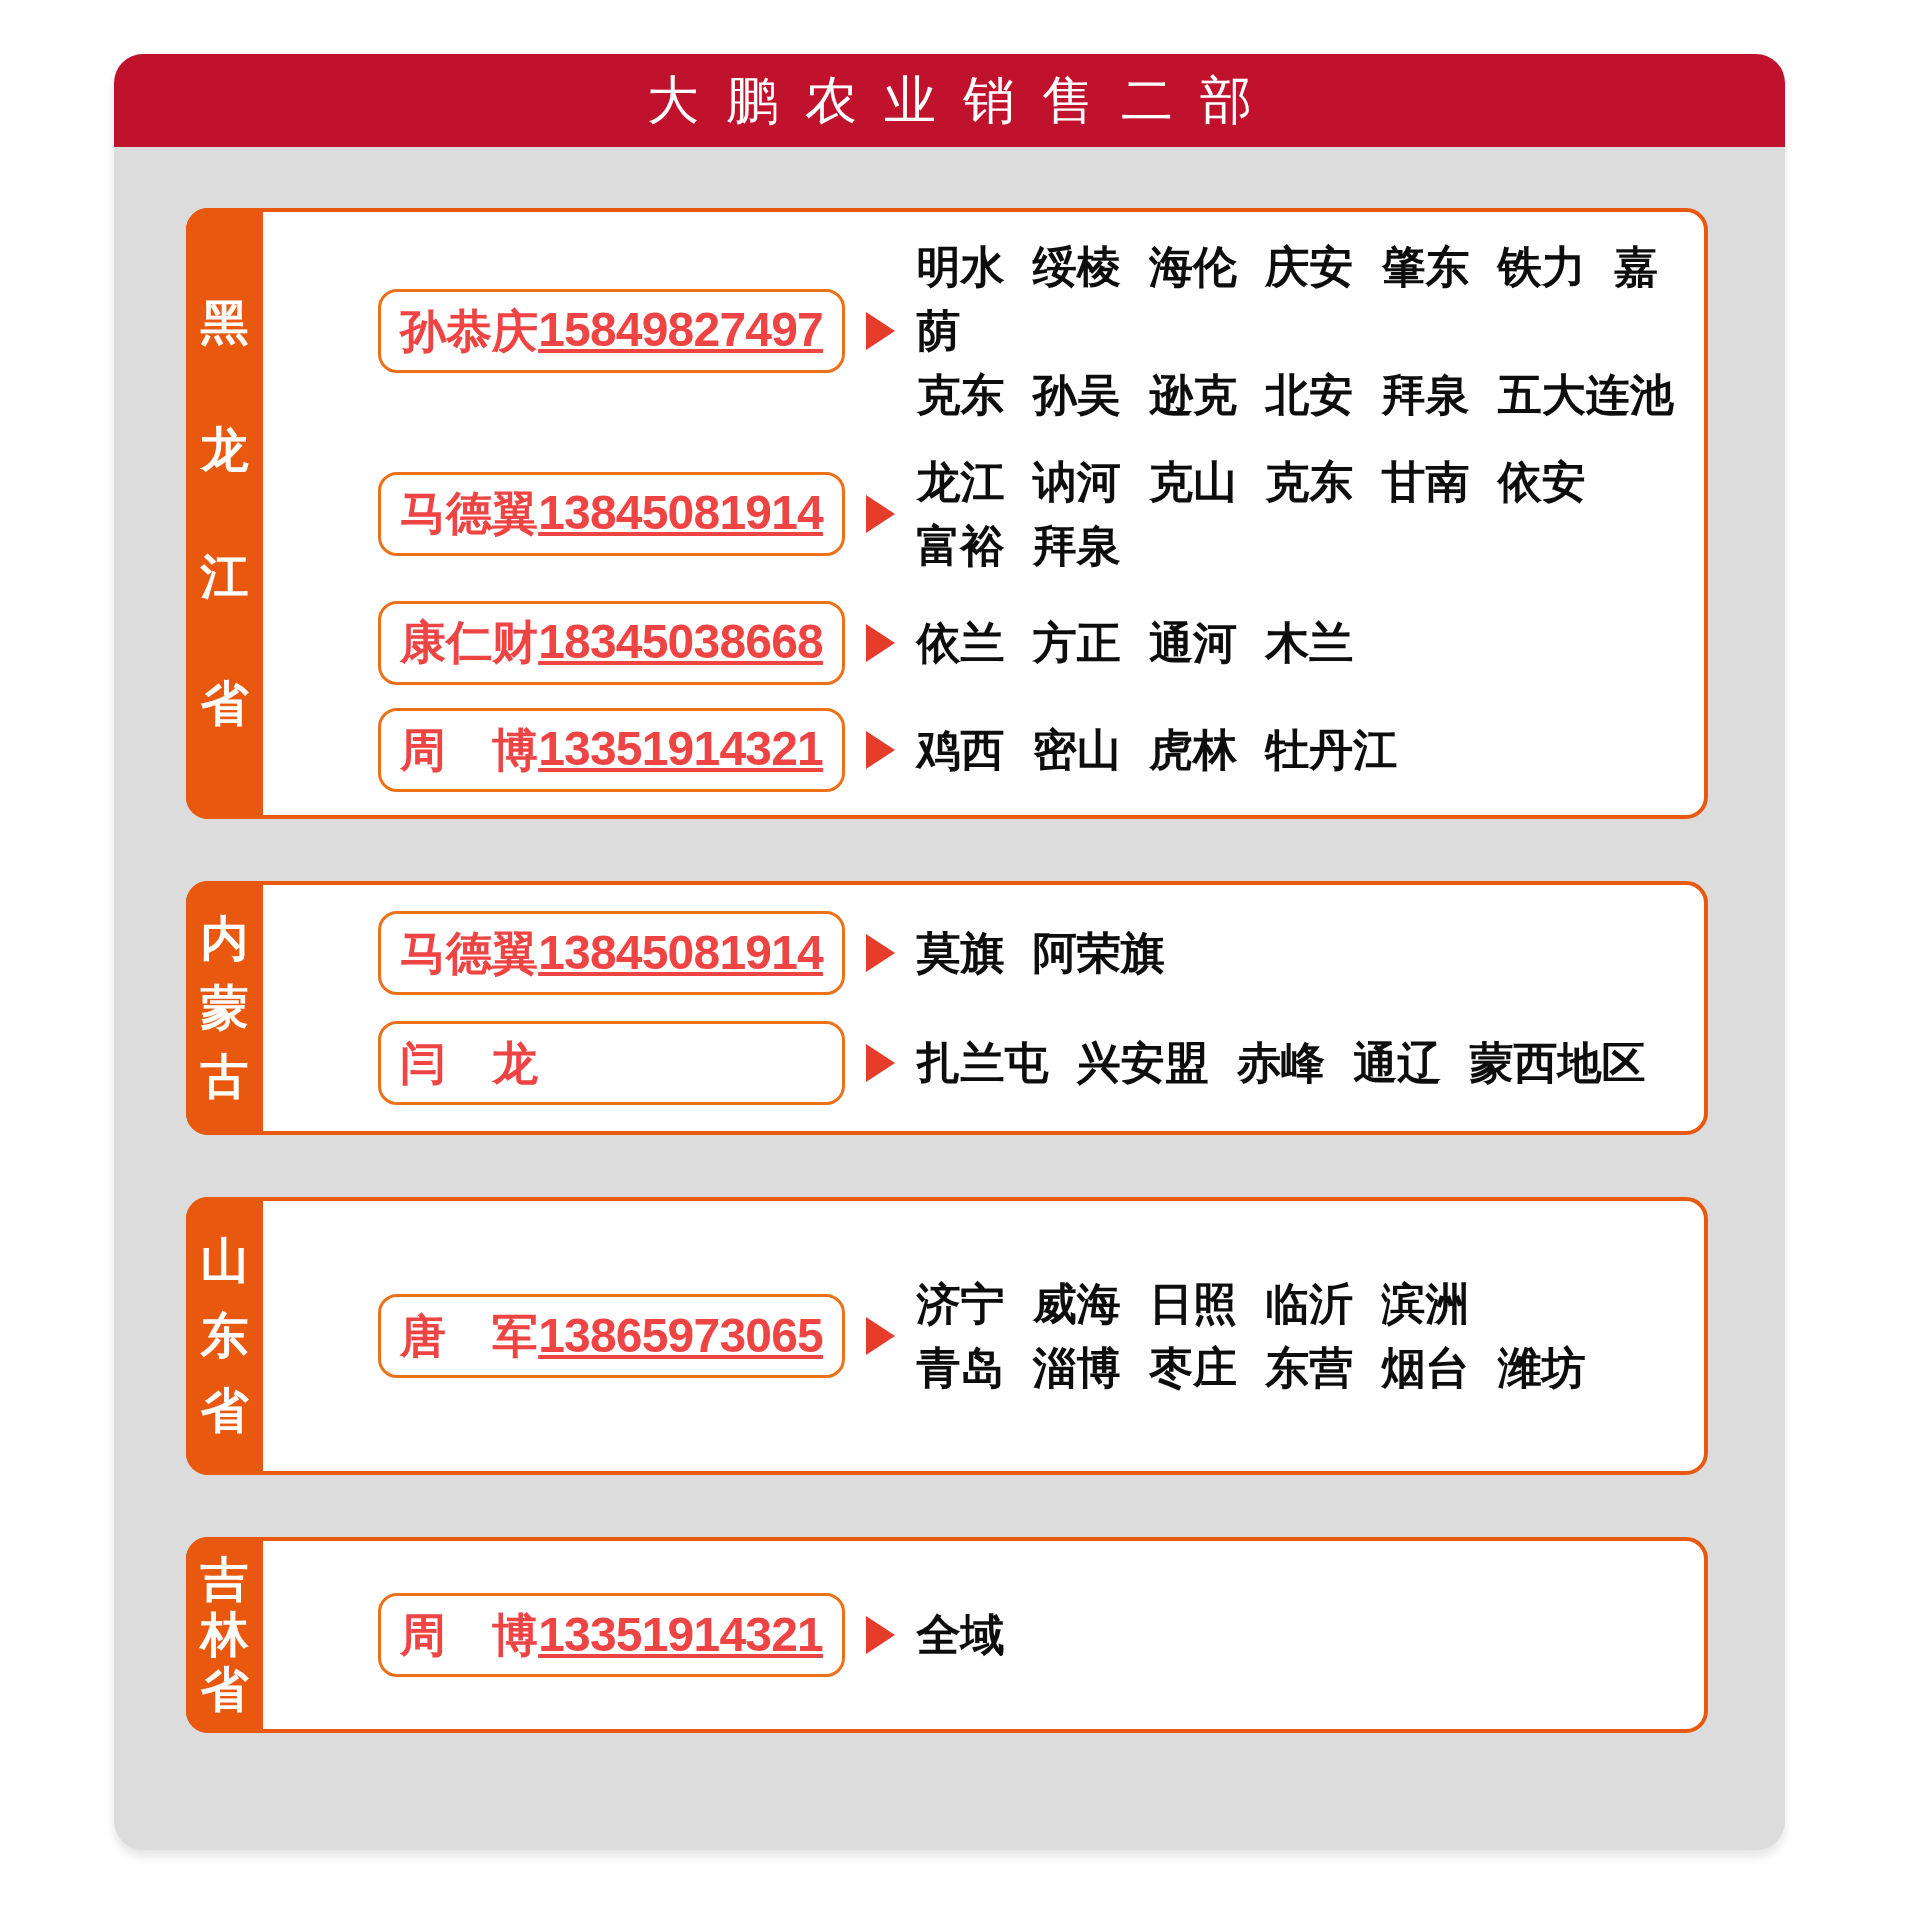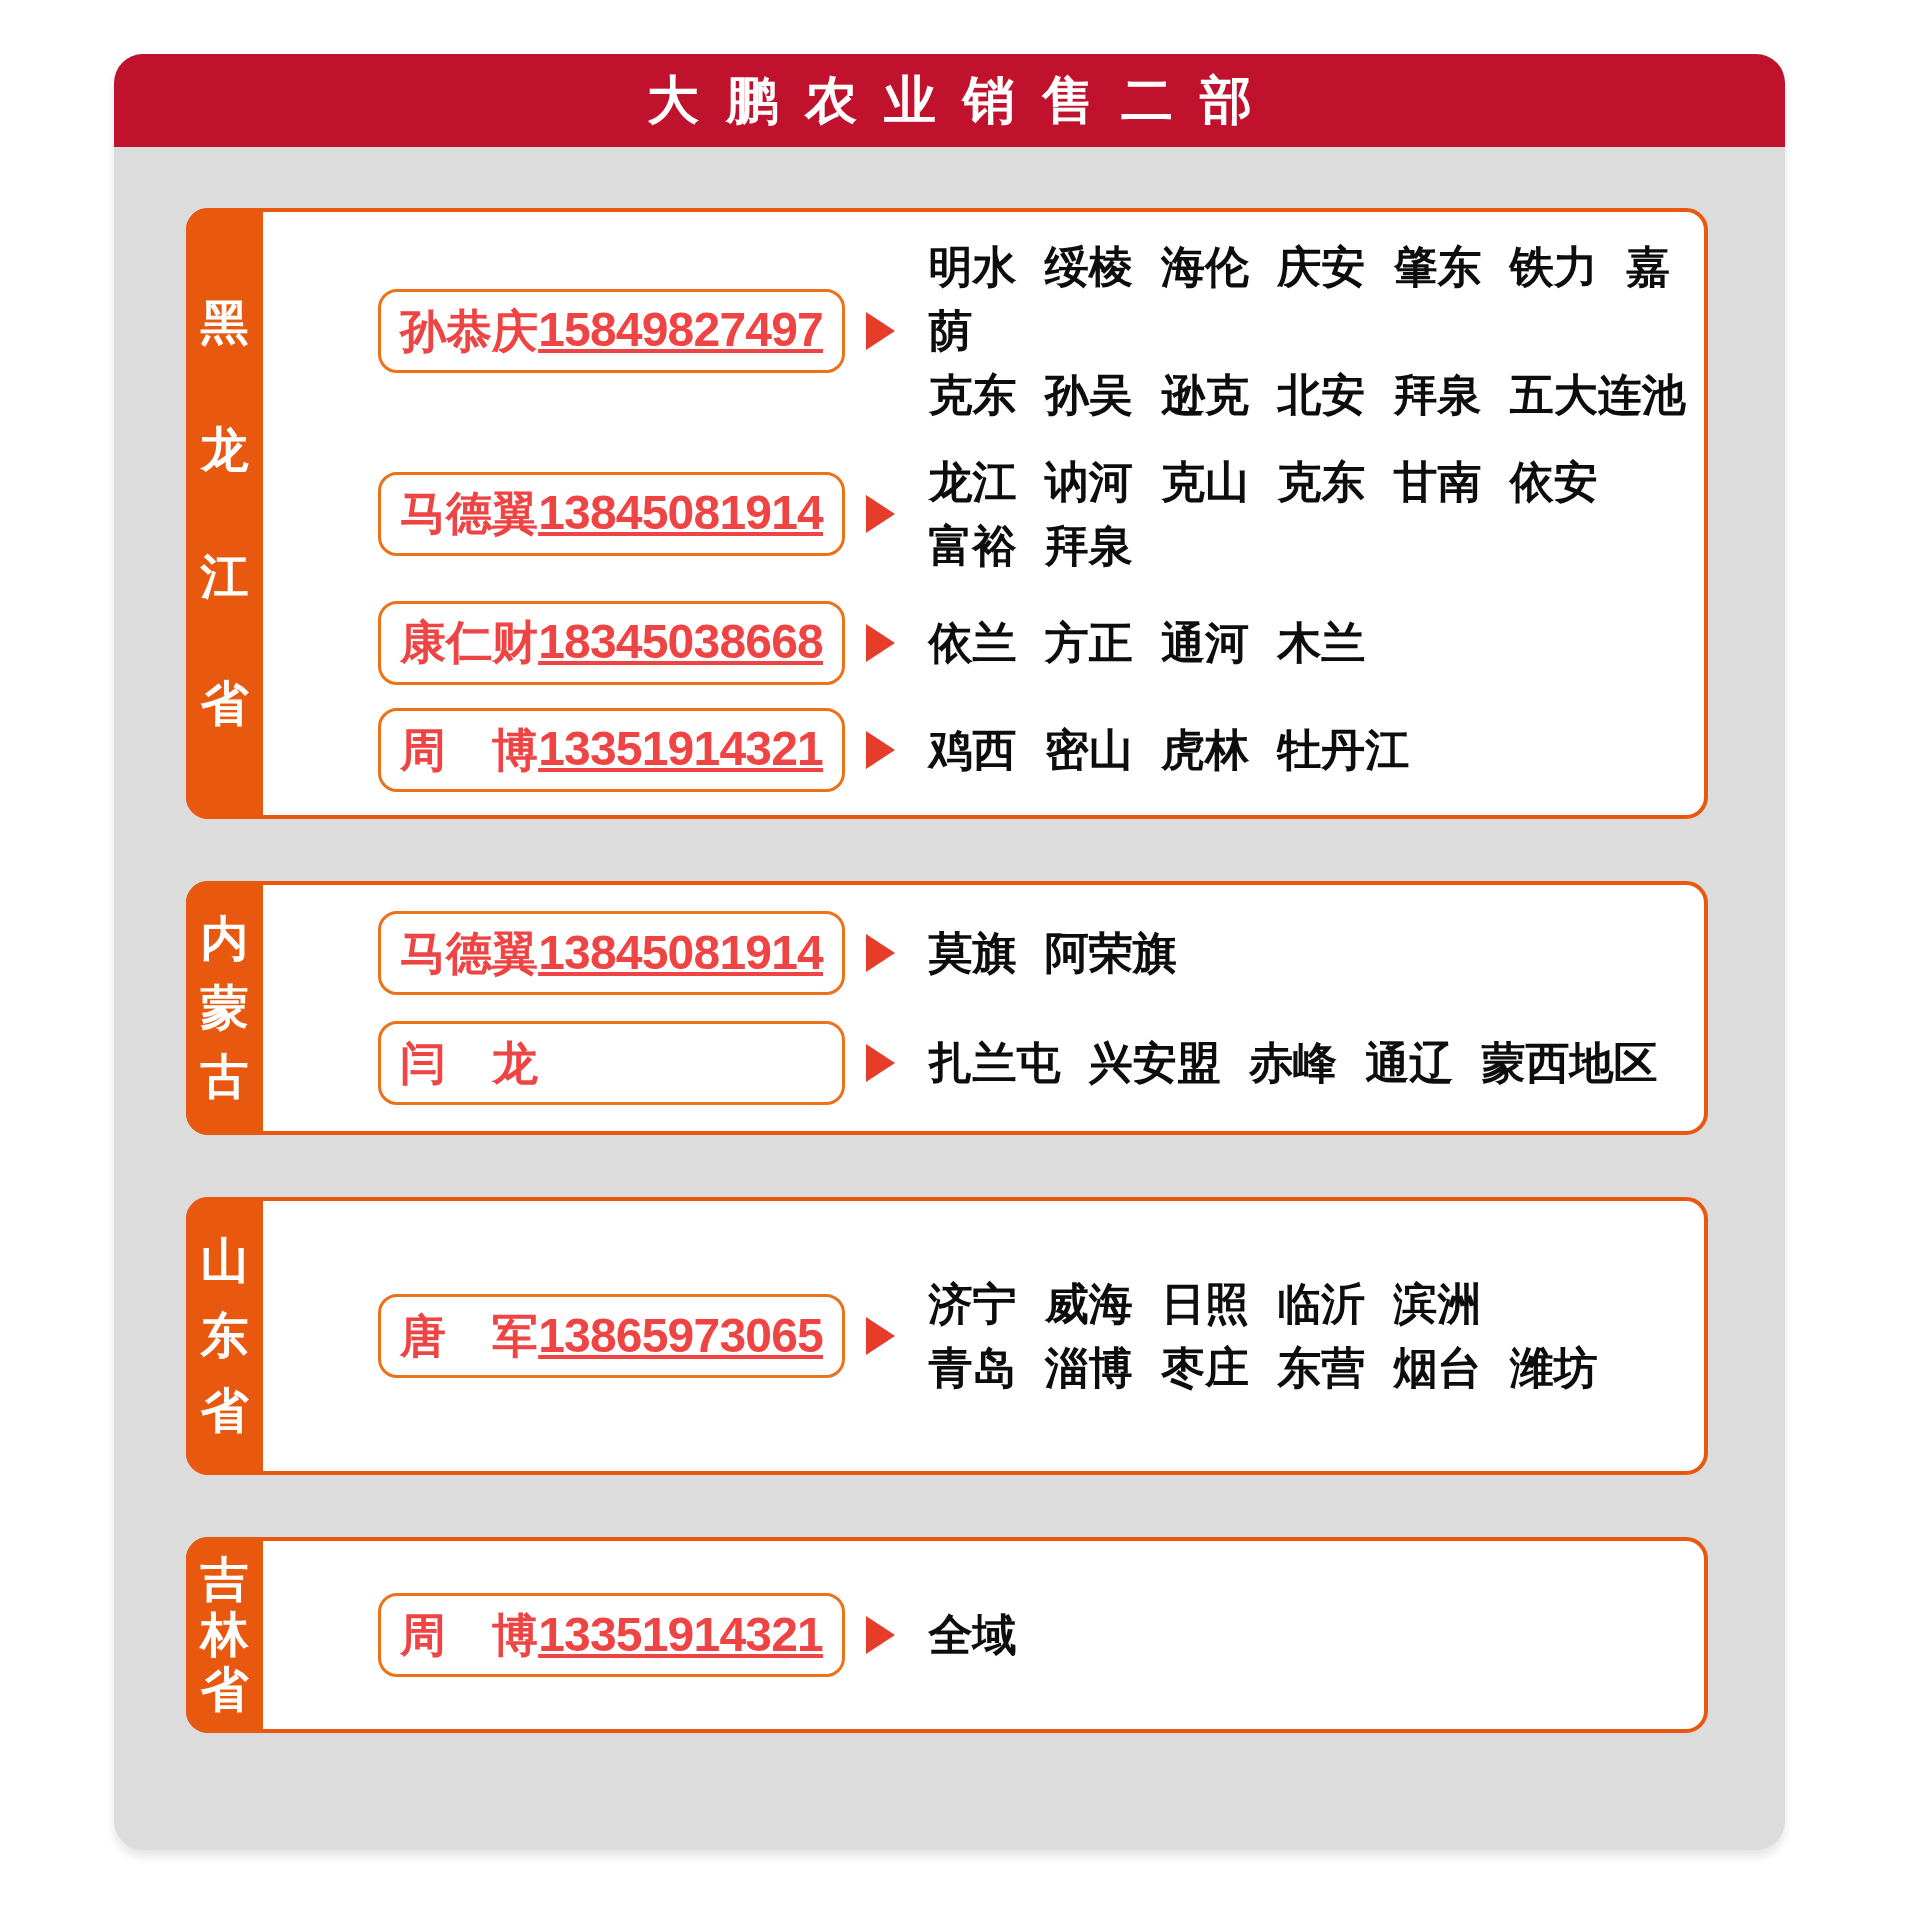--- a/index.html
+++ b/index.html
@@ -9,21 +9,21 @@
     -webkit-font-smoothing:antialiased;
   }
   .container{
     position:absolute;left:114px;top:54px;width:1671px;height:1796px;
     background:#dcdcdc;border-radius:29px;
     box-shadow:0 6.4px 9.5px rgba(0,0,0,0.10);
   }
   .header{
     height:93px;background:#c1122d;border-radius:29px 29px 0 0;
     display:flex;align-items:center;justify-content:center;
-    color:#ffffff;font-size:52px;font-weight:bold;
+    color:#ffffff;font-size:52px;font-weight:normal;
     letter-spacing:27px;padding-left:27px;box-sizing:border-box;
   }
   .sections{
     position:absolute;top:93px;left:0;right:0;bottom:0;
     padding:61px 77px 0 72px;box-sizing:border-box;
     display:flex;flex-direction:column;gap:62px;
   }
   .section{
     position:relative;background:#ffffff;
     border:4px solid #e8590f;border-radius:22px;
@@ -53,21 +53,21 @@
   .card .phone{font-size:48px;letter-spacing:-0.8px;white-space:nowrap;text-decoration:underline;}
   .arrow{
     flex:none;width:0;height:0;
     border-left:29px solid #e63c2a;
     border-top:19px solid transparent;border-bottom:19px solid transparent;
     margin:0 22px 0 20.6px;
   }
   .regions{
     font-weight:bold;color:#0d0d0d;font-size:44px;line-height:1.45;
   }
-  .regions .rline{white-space:pre-wrap;word-spacing:16px;margin-left:12px;}
+  .regions .rline{white-space:pre-wrap;word-spacing:16px;}
 </style>
 </head>
 <body>
 
 <div class="container">
 
   <div class="header">大鹏农业销售二部</div>
 
   <div class="sections">
 

